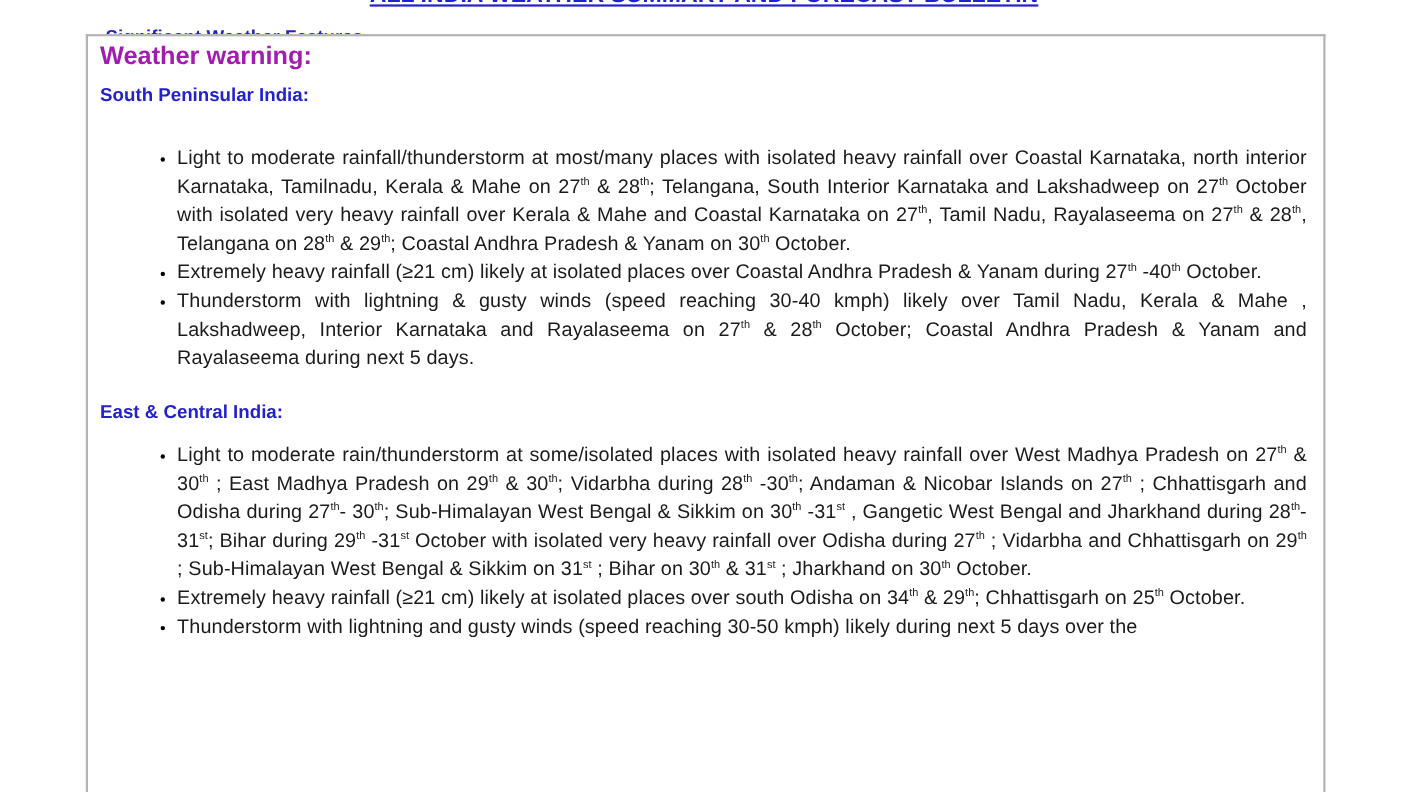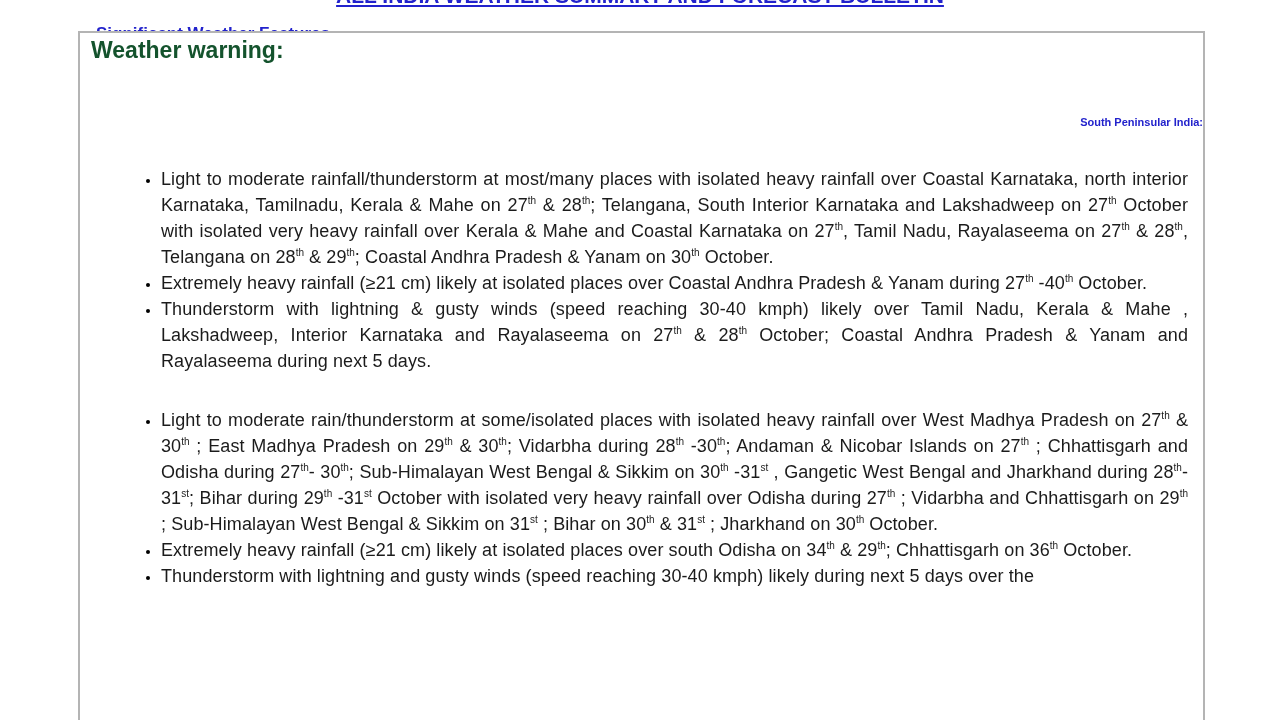--- a/index.html
+++ b/index.html
@@ -39,43 +39,42 @@
     border: 2px solid #b4b4b4;
     border-bottom: none;
     background: #ffffff;
   }
 
   .warning-heading {
     margin: 5px 0 12px 11px;
     font-size: 23px;
     line-height: 25px;
     font-weight: bold;
-    color: #14532d;
+    color: #a21caf;
   }
 
   .section-heading {
-    margin: 50px 0 0 11px;
-    font-size: 11px;
+    margin: 14px 0 0 11px;
+    font-size: 17px;
     line-height: 19px;
     font-weight: bold;
     color: #2222cc;
-    text-align: right;
   }
   .section-heading.second { margin-top: 27px; }
 
   ul.bullets {
     margin: 34px 0 0 0;
     padding: 0 15px 0 81px;
     text-align: justify;
     font-size: 18px;
     line-height: 26px;
     letter-spacing: 0.1px;
     color: #1b1b1b;
   }
-  ul.bullets.second { margin-top: 33px; }
+  ul.bullets.second { margin-top: 16px; }
   ul.bullets li { margin: 0; padding: 0; }
   ul.bullets li::marker { color: #000000; font-size: 14px; }
 
   .bold { font-weight: normal; }
   sup {
     font-size: 10px;
     line-height: 0;
     vertical-align: super;
     letter-spacing: 0;
   }
@@ -94,21 +93,22 @@
     <div class="warning-heading">Weather warning:</div>
 
     <div class="section-heading">South Peninsular India:</div>
 
     <ul class="bullets">
       <li><span>Light to moderate rainfall/thunderstorm at most/many places with isolated </span><span class="bold">heavy rainfall over</span><span> Coastal Karnataka, north interior Karnataka, Tamilnadu, Kerala &amp; Mahe on 27</span><sup>th</sup><span> &amp; 28</span><sup>th</sup><span>; Telangana, South Interior Karnataka and Lakshadweep on 27</span><sup>th</sup><span> October with isolated </span><span class="bold">very heavy rainfall</span><span> over Kerala &amp; Mahe and Coastal Karnataka on 27</span><sup>th</sup><span>, Tamil Nadu, Rayalaseema on 27</span><sup>th</sup><span> &amp; 28</span><sup>th</sup><span>, Telangana on 28</span><sup>th</sup><span> &amp; 29</span><sup>th</sup><span>; Coastal Andhra Pradesh &amp; Yanam on 30</span><sup>th</sup><span> October.</span></li>
       <li><span class="bold">Extremely heavy rainfall (≥21 cm)</span><span> likely at isolated places over Coastal Andhra Pradesh &amp; Yanam during 27</span><sup>th</sup><span> -40</span><sup>th</sup><span> October.</span></li>
       <li><span>Thunderstorm with lightning &amp; gusty winds (speed reaching 30-40 kmph) likely over Tamil Nadu, Kerala &amp; Mahe , Lakshadweep, Interior Karnataka and Rayalaseema on 27</span><sup>th</sup><span> &amp; 28</span><sup>th</sup><span> October; Coastal Andhra Pradesh &amp; Yanam and Rayalaseema during next 5 days.</span></li>
     </ul>
 
+    <div class="section-heading second">East &amp; Central India:</div>
 
     <ul class="bullets second">
       <li><span>Light to moderate rain/thunderstorm at some/isolated places with isolated </span><span class="bold">heavy rainfall</span><span> over West Madhya Pradesh on 27</span><sup>th</sup><span> &amp; 30</span><sup>th</sup><span> ; East Madhya Pradesh on 29</span><sup>th</sup><span> &amp; 30</span><sup>th</sup><span>; Vidarbha during 28</span><sup>th</sup><span> -30</span><sup>th</sup><span>; Andaman &amp; Nicobar Islands on 27</span><sup>th</sup><span> ; Chhattisgarh and  Odisha during 27</span><sup>th</sup><span>- 30</span><sup>th</sup><span>; Sub-Himalayan West Bengal &amp; Sikkim on 30</span><sup>th</sup><span> -31</span><sup>st</sup><span> , Gangetic West Bengal  and Jharkhand during 28</span><sup>th</sup><span>-31</span><sup>st</sup><span>; Bihar during 29</span><sup>th</sup><span> -31</span><sup>st</sup><span> October with isolated </span><span class="bold">very heavy rainfall</span><span> over Odisha during 27</span><sup>th</sup><span> ; Vidarbha and Chhattisgarh on 29</span><sup>th</sup><span> ; Sub-Himalayan West Bengal &amp; Sikkim on 31</span><sup>st</sup><span> ; Bihar on 30</span><sup>th</sup><span> &amp; 31</span><sup>st</sup><span> ; Jharkhand on 30</span><sup>th</sup><span> October.</span></li>
-      <li><span class="bold">Extremely heavy rainfall (≥21 cm)</span><span> likely at isolated places over south Odisha on 34</span><sup>th</sup><span> &amp; 29</span><sup>th</sup><span>; Chhattisgarh on 36</span><sup>th</sup><span> October.</span></li>
-      <li><span>Thunderstorm with lightning and gusty winds (speed reaching 30-40 kmph) likely during next 5 days over the</span></li>
+      <li><span class="bold">Extremely heavy rainfall (≥21 cm)</span><span> likely at isolated places over south Odisha on 34</span><sup>th</sup><span> &amp; 29</span><sup>th</sup><span>; Chhattisgarh on 25</span><sup>th</sup><span> October.</span></li>
+      <li><span>Thunderstorm with lightning and gusty winds (speed reaching 30-50 kmph) likely during next 5 days over the</span></li>
     </ul>
 
   </div>
 </div>
 
 </body></html>

